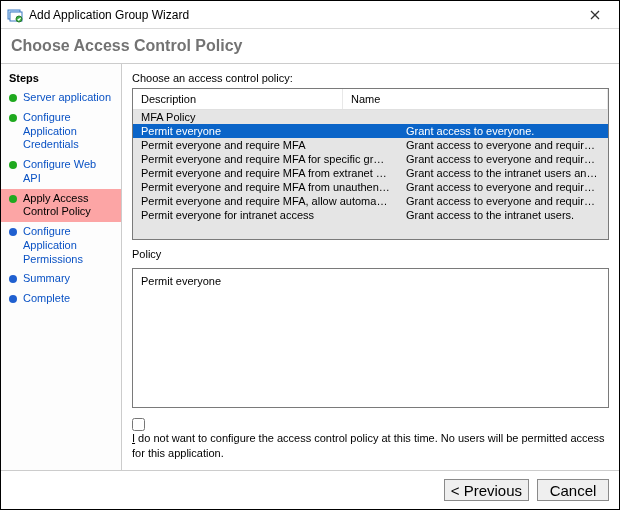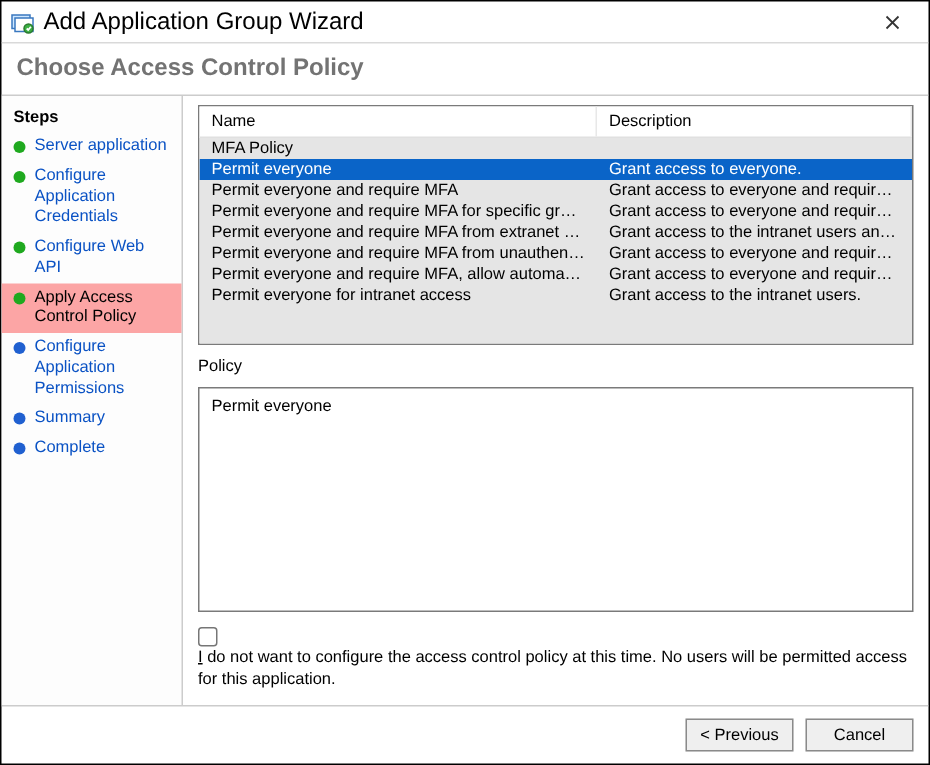--- a/index.html
+++ b/index.html
@@ -16,21 +16,21 @@
     flex-direction: column;
   }
   .titlebar {
     display: flex;
     align-items: center;
     height: 28px;
     padding: 0 6px;
     border-bottom: 1px solid #d9d9d9;
   }
   .titlebar .icon { width: 16px; height: 16px; margin-right: 6px; }
-  .titlebar .title { flex: 1; font-size: 16px; }
+  .titlebar .title { flex: 1; font-size: 12px; }
   .titlebar .close {
     width: 36px; height: 24px;
     display: flex; align-items: center; justify-content: center;
     font-size: 14px; color: #333;
   }
   .heading {
     font-size: 16px;
     font-weight: bold;
     padding: 8px 10px 8px 10px;
     color: #737373;
@@ -127,21 +127,21 @@
   .footer {
     border-top: 1px solid #ccc;
     padding: 8px 10px;
     display: flex;
     justify-content: flex-end;
     gap: 8px;
   }
   .btn {
     min-width: 72px;
     height: 22px;
-    font-size: 11px;
+    font-size: 15px;
     border: 1px solid #8a8a8a;
     background: #efefef;
     cursor: pointer;
   }
   .btn.default { border: 1.5px solid #2060d0; }
   .tiny-icon {
     display: inline-block;
   }
 </style>
 </head>
@@ -196,25 +196,26 @@
       <span class="bullet blue"></span>
       <span class="label">Summary</span>
     </div>
     <div class="step">
       <span class="bullet blue"></span>
       <span class="label">Complete</span>
     </div>
   </div>
 
   <div class="content">
+    <div class="section-label">Choose an access control policy:</div>
 
     <div class="grid-wrap">
       <div class="grid-header">
+        <div class="col col-desc">Description</div>
         <div class="col col-name">Name</div>
-        <div class="col col-desc">Description</div>
       </div>
       <div class="grid-body">
         <div class="row">
           <div class="cell col-name">MFA Policy</div>
           <div class="cell col-desc"></div>
         </div>
         <div class="row sel">
           <div class="cell col-name">Permit everyone</div>
           <div class="cell col-desc">Grant access to everyone.</div>
         </div>

